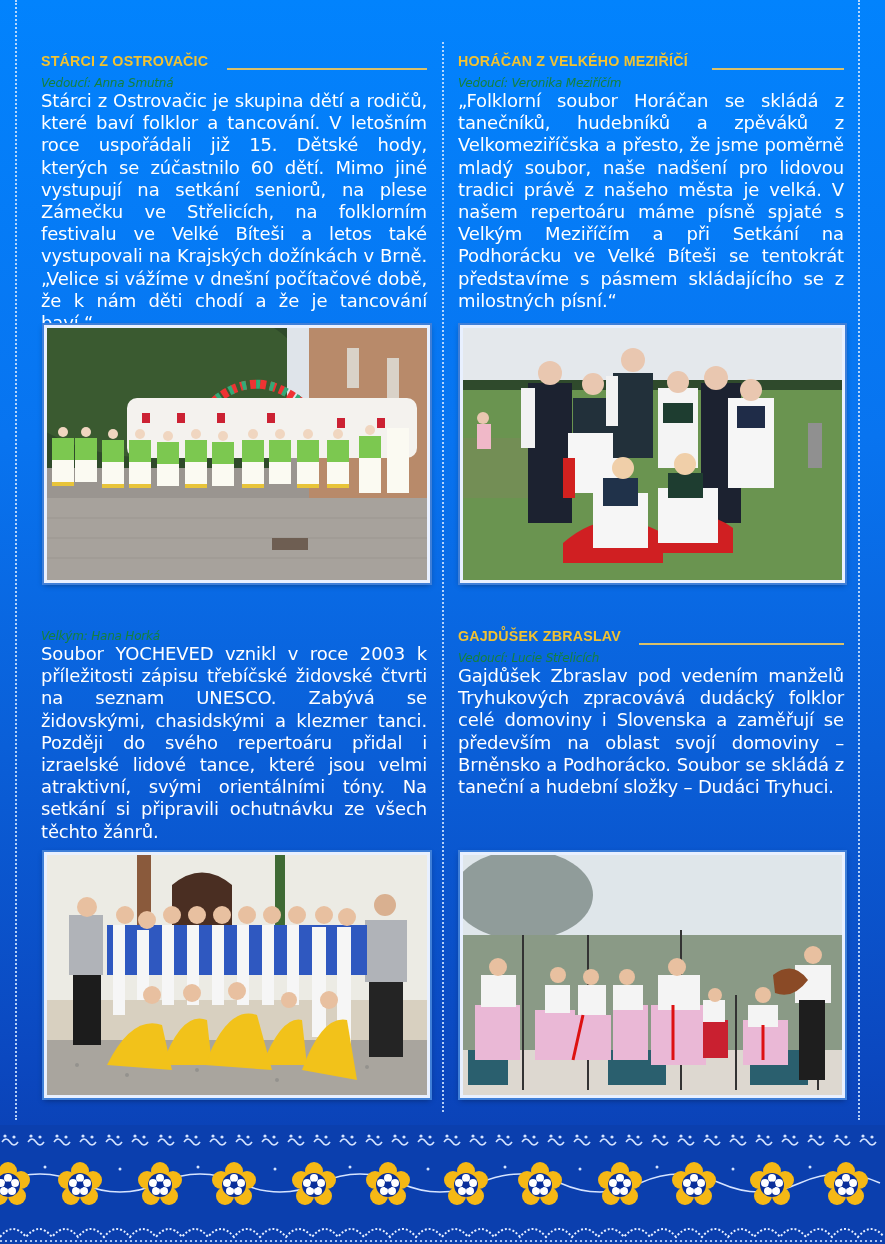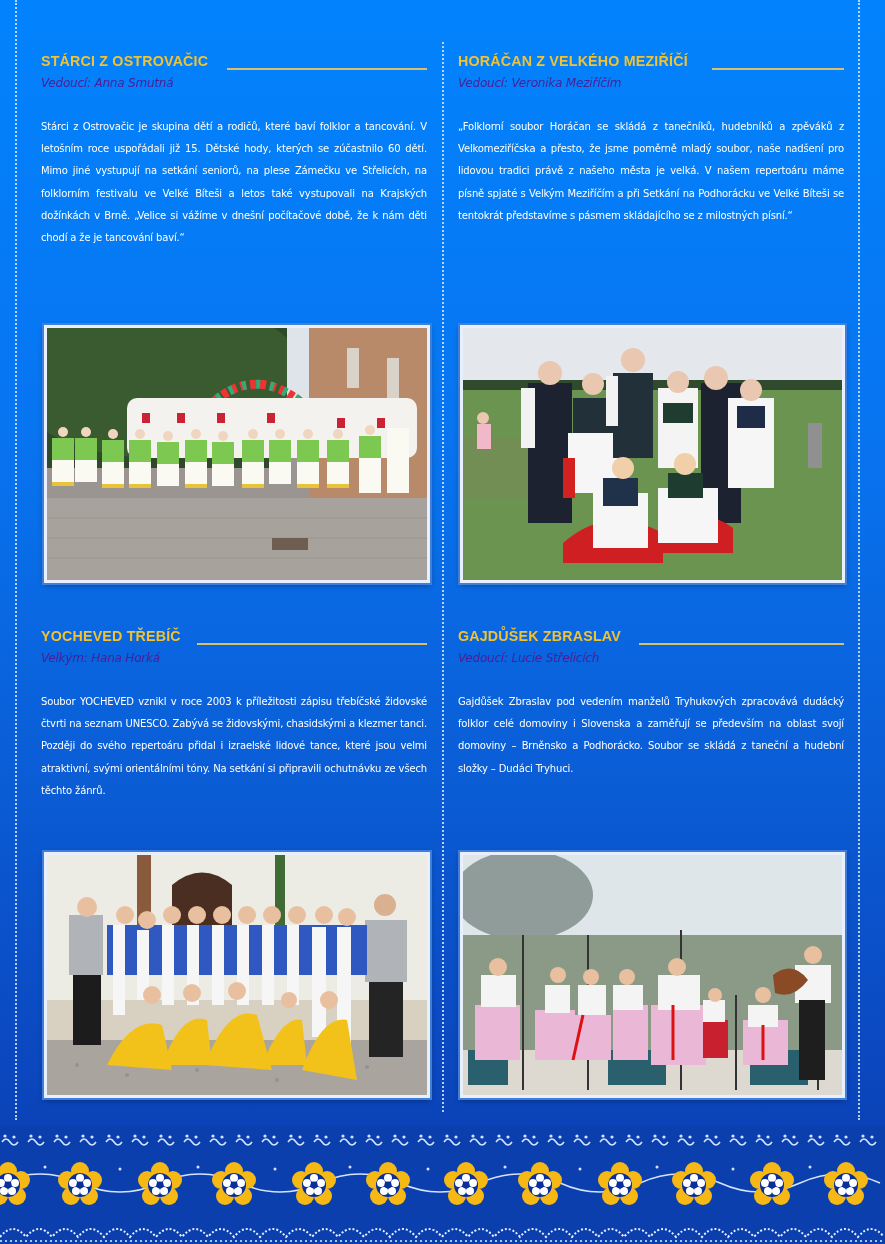--- a/index.html
+++ b/index.html
@@ -24,25 +24,25 @@
   .s4 { left: 458px; top: 623px; }
 
   .head-row { display: flex; align-items: flex-end; height: 22px; }
   .title {
     font-family: "Liberation Sans", sans-serif;
     font-weight: bold; font-size: 15.5px; letter-spacing: 0.2px;
     color: #f1c232; white-space: nowrap; transform: scaleX(0.92); transform-origin: left center;
   }
   .rule { flex: 1; height: 2px; background: #d9c06a; margin-left: 4px; margin-top: 4px; }
   .leader {
-    font-style: italic; font-size: 12px; color: #4c1d95; margin-top: 6px;
+    font-style: italic; font-size: 12px; color: #15803d; margin-top: 6px;
     font-family: "DejaVu Sans", sans-serif; letter-spacing: -0.2px;
   }
   .body {
-    margin-top: 26px; font-size: 10px; line-height: 22.2px;
+    font-size: 18px; line-height: 22.2px;
     text-align: justify; letter-spacing: -0.15px; color: #ffffff;
     font-family: "DejaVu Sans", sans-serif;
     hyphens: manual;
   }
   .photo {
     position: absolute; border: 3px solid #e8f0ff;
     box-shadow: 0 0 0 2px #3f7fd8, 0 2px 6px rgba(0,0,0,0.4);
     overflow: hidden;
   }
   .p1 { left: 44px; top: 325px; width: 380px; height: 252px; }
@@ -75,24 +75,20 @@
 <div class="section s2">
   <div class="head-row">
     <span class="title">HORÁČAN Z VELKÉHO MEZIŘÍČÍ</span>
     <span class="rule"></span>
   </div>
   <div class="leader">Vedoucí:  Veronika Meziříčím</div>
   <div class="body">„Folklorní soubor Horáčan se skládá z tanečníků, hudebníků a zpěváků z Velkomeziříčska a přes­to, že jsme poměrně mladý soubor, naše nadšení pro lidovou tradici právě z našeho města je velká. V našem repertoáru máme písně spjaté s Velkým Meziříčím a při Setkání na Podhorácku ve Velké Bíteši se tentokrát představíme s pásmem skládajícího se z milostných písní.“</div>
 </div>
 
 <div class="section s3">
-  <div class="head-row">
-    <span class="title">YOCHEVED TŘEBÍČ</span>
-    <span class="rule"></span>
-  </div>
   <div class="leader">Velkým:  Hana Horká</div>
   <div class="body">Soubor YOCHEVED vznikl v roce 2003 k příležitosti zápisu třebíčské židovské čtvrti na seznam UNESCO. Zabývá se židovskými, chasidskými a klezmer tanci. Později do svého repertoáru přidal i izraelské lidové tance, které jsou velmi atraktivní, svými orientálními tóny. Na setkání si připravili ochutnávku ze všech těchto žánrů.</div>
 </div>
 
 <div class="section s4">
   <div class="head-row">
     <span class="title">GAJDŮŠEK ZBRASLAV</span>
     <span class="rule"></span>
   </div>
   <div class="leader">Vedoucí:  Lucie Střelicích</div>

